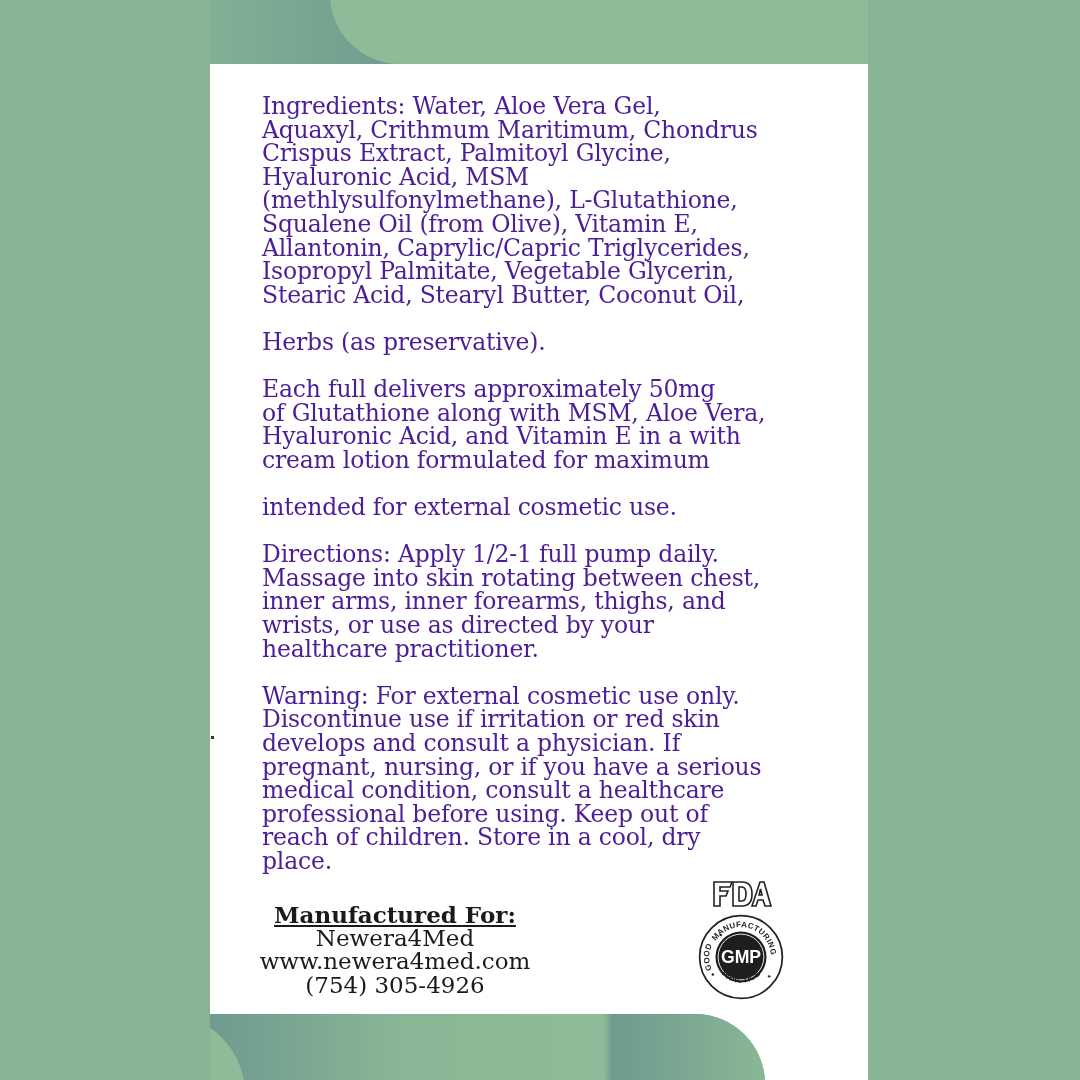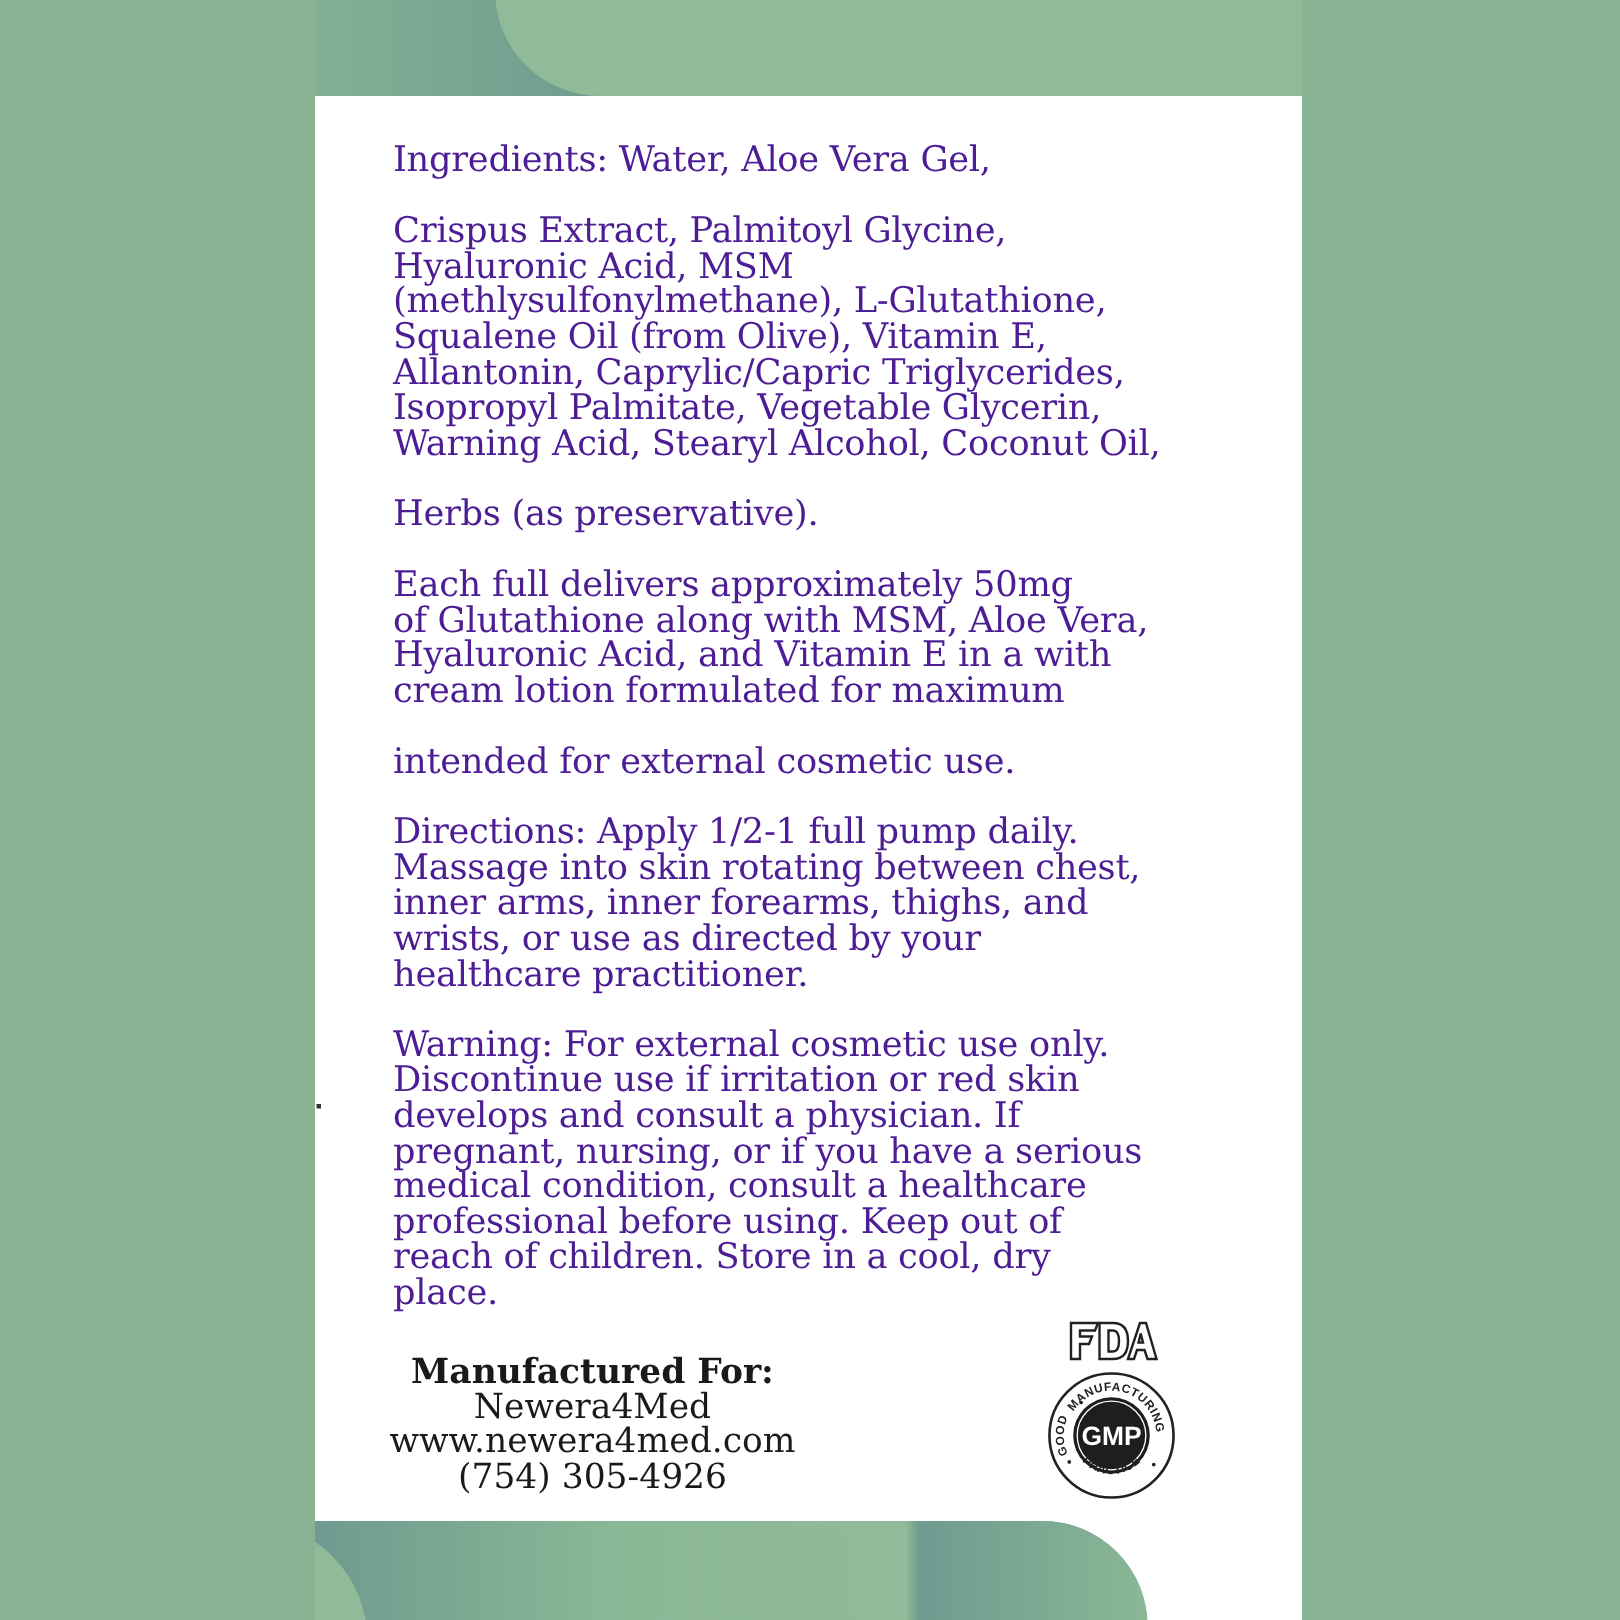--- a/index.html
+++ b/index.html
@@ -116,20 +116,21 @@
       top: 903px;
       width: 290px;
       text-align: center;
       color: #1a1a1a;
       font-size: 23px;
       line-height: 23.5px;
     }
     .manuf .title {
       font-weight: bold;
       display: block;
+      text-decoration: underline;
     }
     .manuf span {
       display: block;
     }
     .fda {
       position: absolute;
       left: 712px;
       top: 880px;
       width: 60px;
       height: 28px;
@@ -165,28 +166,28 @@
   <div class="bs-right-grad"></div>
   <div class="bs-mid"></div>
   <div class="bs-left-arc"></div>
 </div>
 
 <div class="stray-mark"></div>
 
 <div class="content">
   <p>
     <span>Ingredients: Water, Aloe Vera Gel,</span><br>
-    <br>
+    <span>Aquaxyl, Crithmum Maritimum, Chondrus</span><br>
     <span>Crispus Extract, Palmitoyl Glycine,</span><br>
     <span>Hyaluronic Acid, MSM</span><br>
     <span>(methlysulfonylmethane), L-Glutathione,</span><br>
     <span>Squalene Oil (from Olive), Vitamin E,</span><br>
     <span>Allantonin, Caprylic/Capric Triglycerides,</span><br>
     <span>Isopropyl Palmitate, Vegetable Glycerin,</span><br>
-    <span>Warning Acid, Stearyl Alcohol, Coconut Oil,</span><br>
+    <span>Stearic Acid, Stearyl Butter, Coconut Oil,</span><br>
     <br>
     <span>Herbs (as preservative).</span>
   </p>
   <p>
     <span>Each full delivers approximately 50mg</span><br>
     <span>of Glutathione along with MSM, Aloe Vera,</span><br>
     <span>Hyaluronic Acid, and Vitamin E in a with</span><br>
     <span>cream lotion formulated for maximum</span><br>
     <br>
     <span>intended for external cosmetic use.</span>

